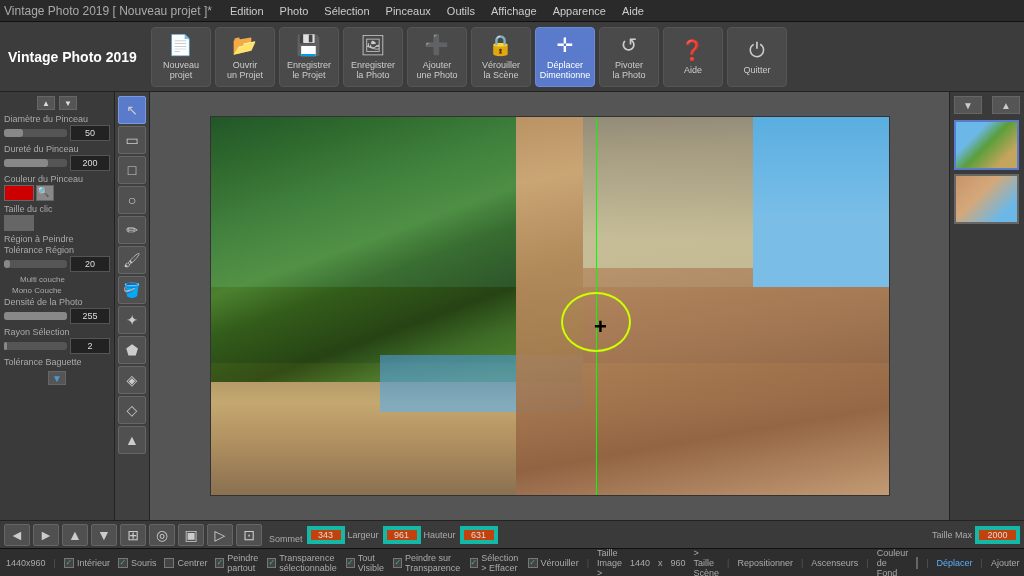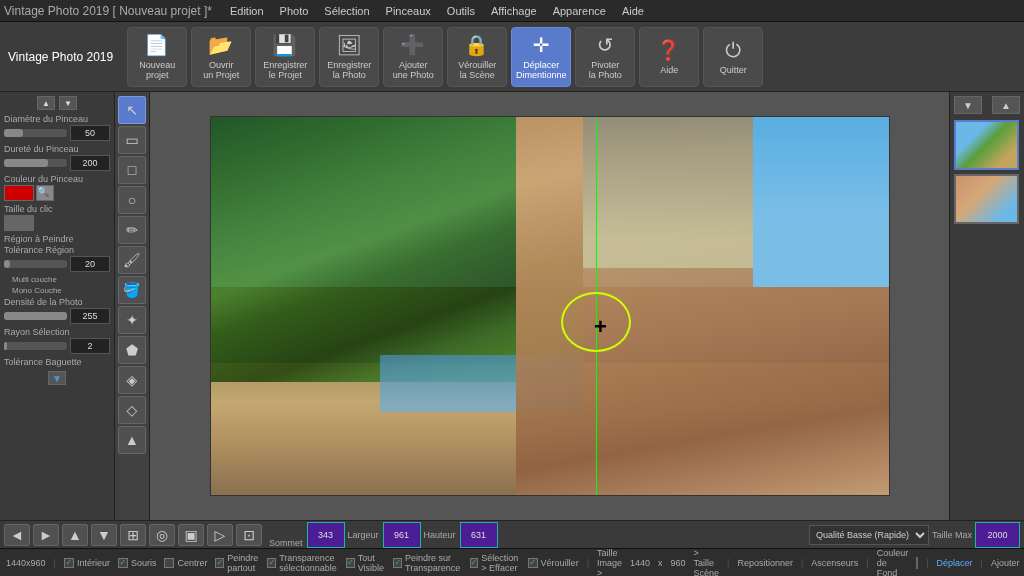--- a/index.html
+++ b/index.html
@@ -34,22 +34,22 @@
     #toolbar {
       height: 70px;
       background: #3c3c3c;
       display: flex;
       align-items: center;
       padding: 4px 8px;
       border-bottom: 1px solid #222;
       gap: 4px;
     }
     .app-title {
-      font-size: 12px;
-      font-weight: normal;
+      font-size: 14px;
+      font-weight: bold;
       color: #fff;
       margin-right: 10px;
       white-space: nowrap;
     }
     .tool-btn {
       display: flex;
       flex-direction: column;
       align-items: center;
       justify-content: center;
       width: 60px;
@@ -292,23 +292,23 @@
       border: 1px solid #555;
       color: #ccc;
       font-size: 9px;
       padding: 0 2px;
     }
     .size-label {
       font-size: 9px;
       color: #aaa;
     }
     .size-input {
-      width: 38px; height: 26px;
-      background: #4c1d95;
-      border: 1px solid #14b8a6;
+      width: 38px; height: 18px;
+      background: #c2410c;
+      border: 4px solid #14b8a6;
       color: #ddd;
       font-size: 9px;
       text-align: center;
     }
 
     
     #statusbar {
       height: 28px;
       background: #2e2e2e;
       border-top: 1px solid #111;
@@ -437,21 +437,21 @@
 
     <div class="panel-label">Région à Peindre</div>
     <div class="panel-label">Tolérance Région</div>
     <div class="panel-row">
       <div style="flex:1;height:8px;background:#555;border-radius:3px;">
           <div style="width:10%;height:100%;background:#888;border-radius:3px;"></div>
         </div>
       <input type="text" class="panel-input" value="20" style="margin-left: 3px;">
     </div>
 
-    <div style="display:flex;gap:4px;margin:2px 8px;">
+    <div style="display:flex;gap:4px;margin:2px 16px;">
       <div style="font-size:8px;color:#aaa;">Multi couche</div>
     </div>
     <div style="display:flex;gap:4px;margin:2px 8px;">
       <div style="font-size:8px;color:#aaa;">Mono Couche</div>
     </div>
 
     <div class="panel-label">Densité de la Photo</div>
     <div class="panel-row">
       <div style="flex:1;height:8px;background:#555;border-radius:3px;">
           <div style="width:100%;height:100%;background:#888;border-radius:3px;"></div>
@@ -549,24 +549,20 @@
     <span class="size-label">Largeur</span>
     <input type="text" class="size-input" value="961" style="">
   </div>
   <div style="display:flex;align-items:center;gap:4px;">
     <span class="size-label">Hauteur</span>
     <input type="text" class="size-input" value="631" style="">
   </div>
 
   <div style="flex:1;"></div>
 
-  <select class="quality-select">
-    <option>Qualité Basse (Rapide)</option>
-    <option>Qualité Haute</option>
-  </select>
   <span class="size-label">Taille Max</span>
   <input type="text" class="size-input" value="2000" style="width: 45px;">
 </div>
 
 <div id="statusbar">
   <span>1440x960</span>
   <span class="status-sep">|</span>
 
   <div class="status-item">
     <div class="checkbox-fake checked"></div>

